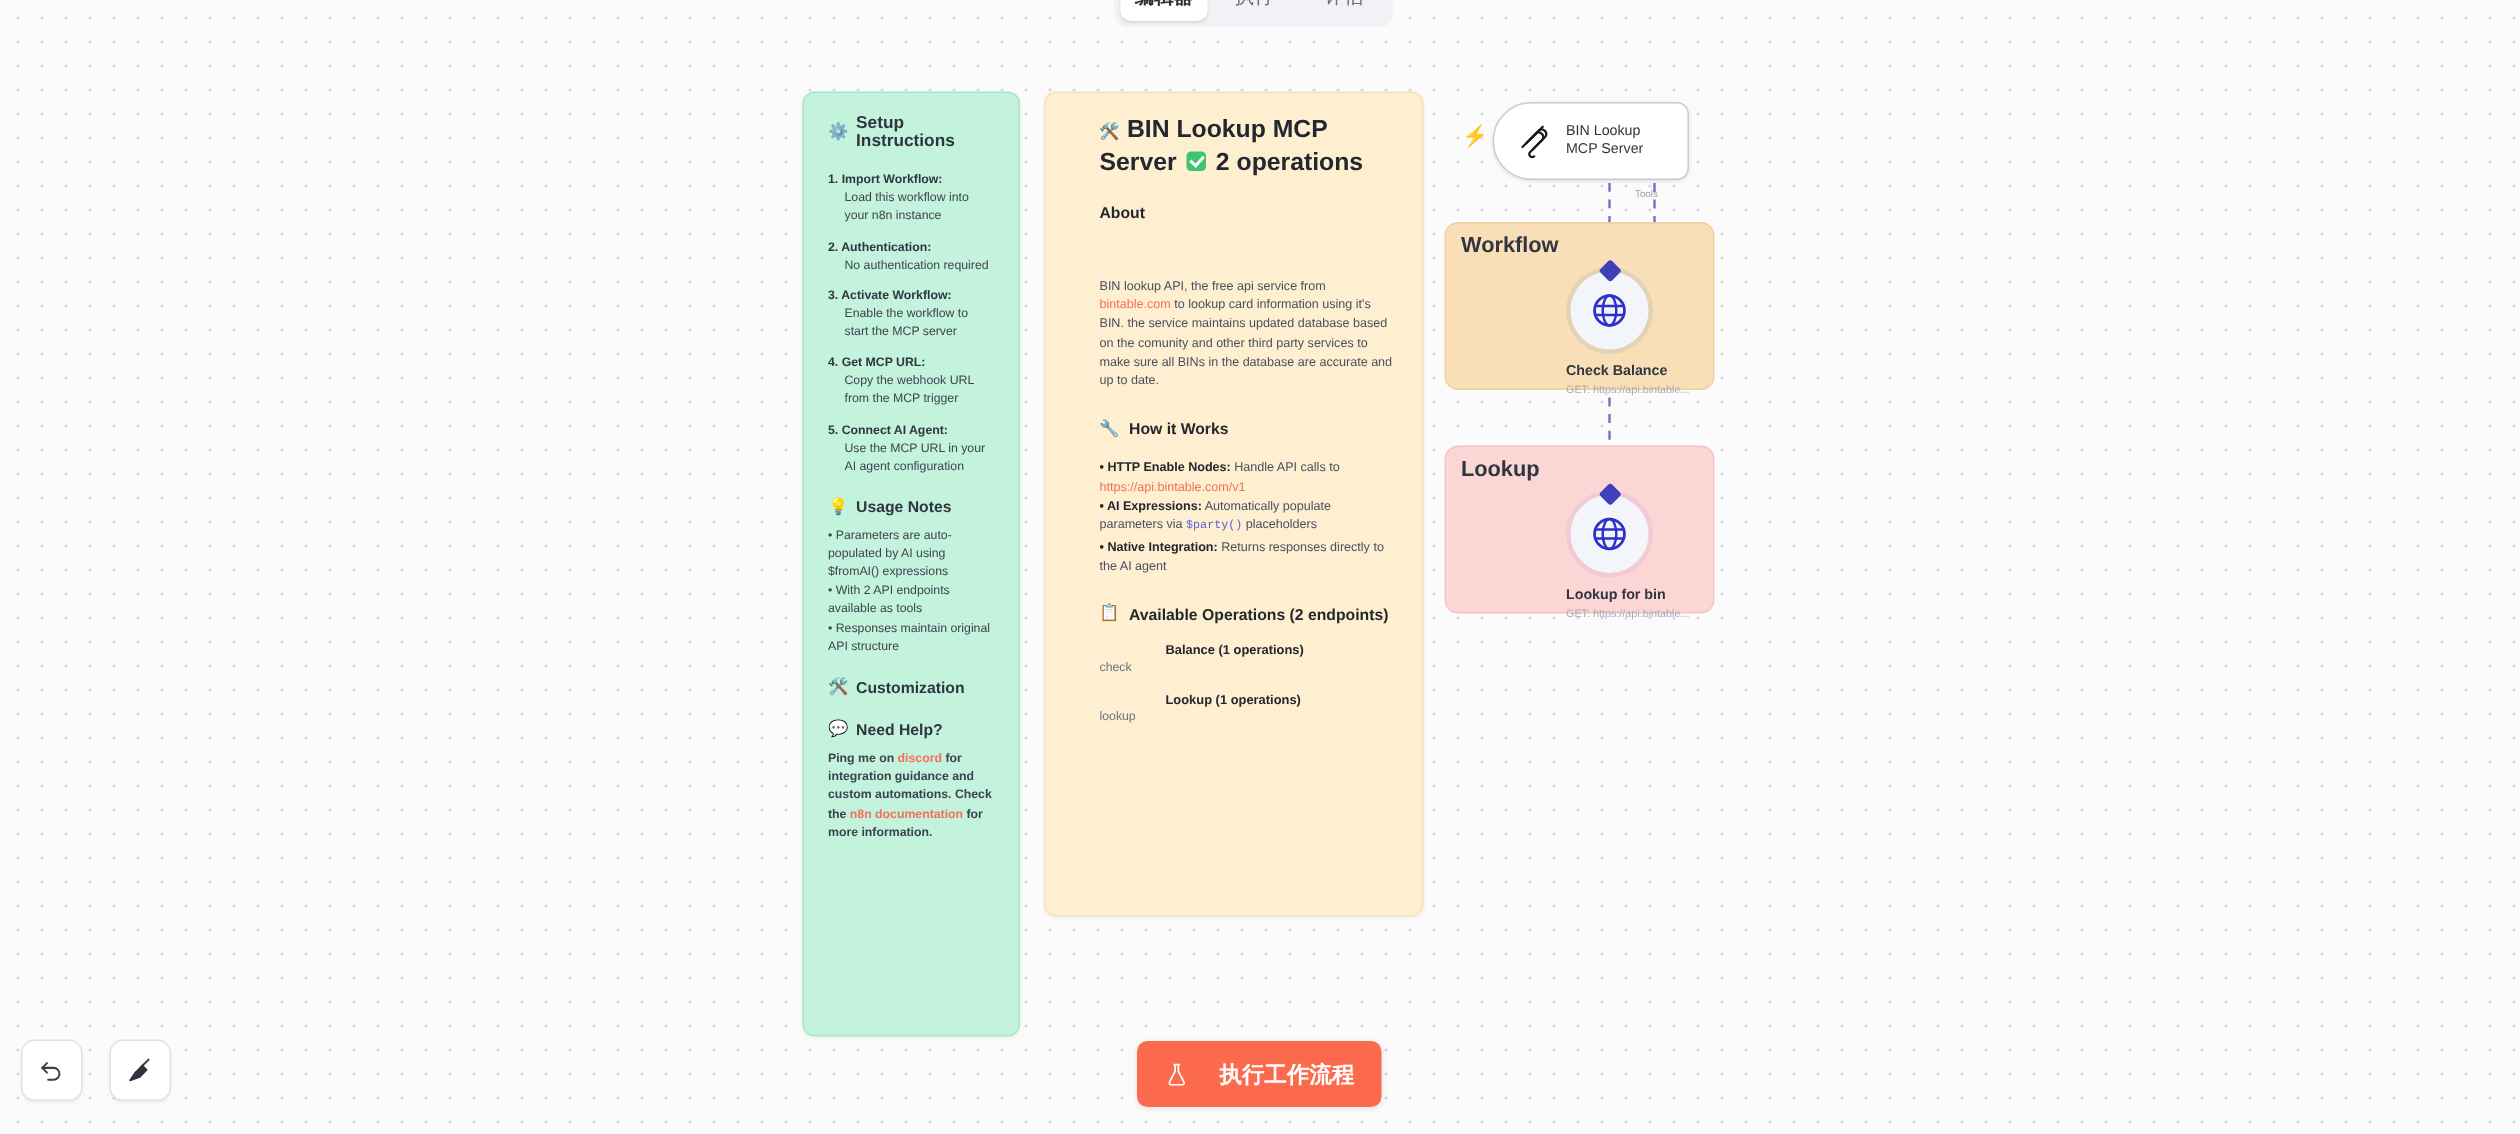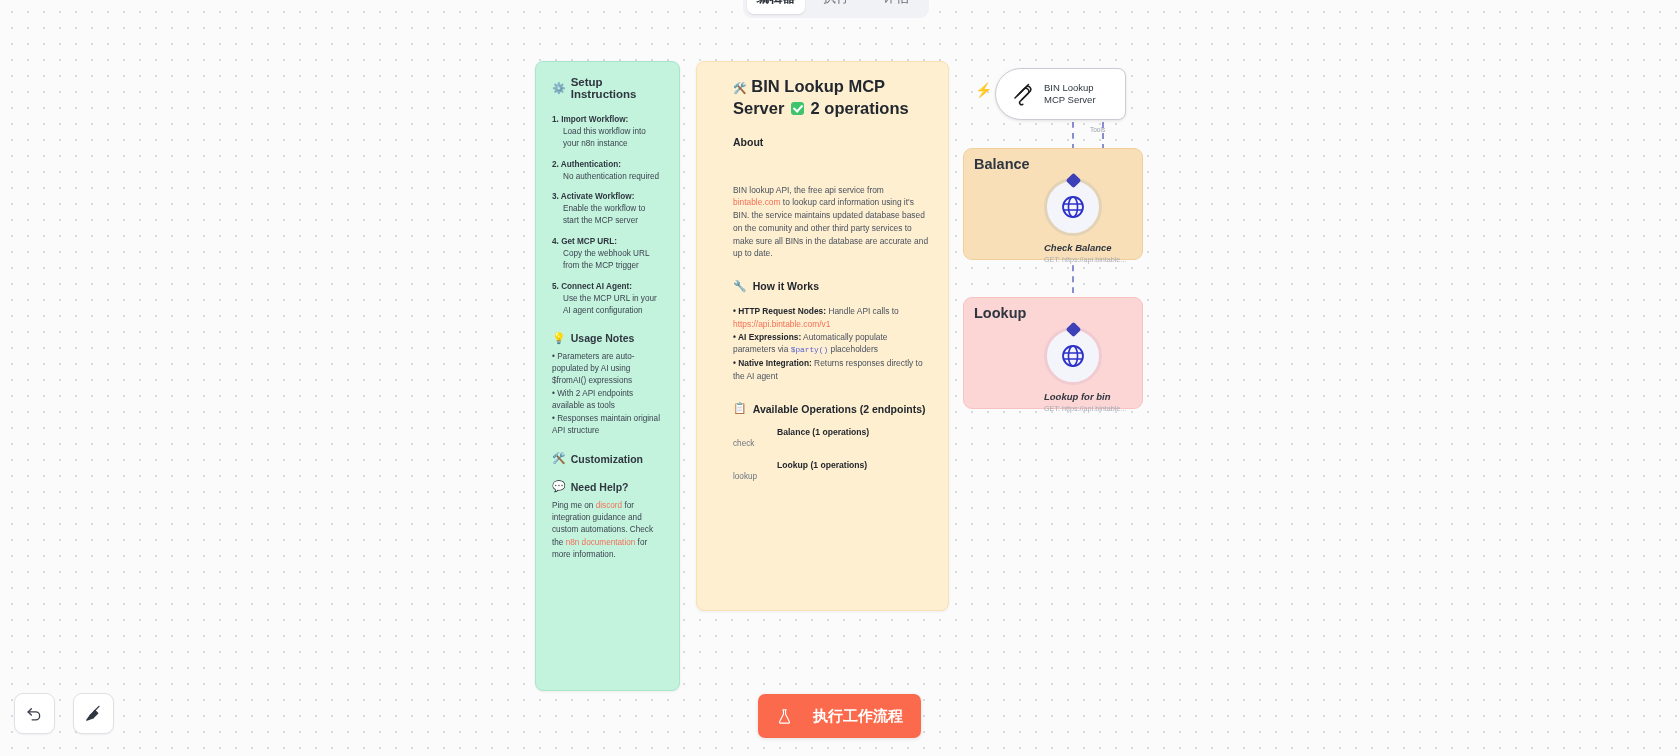--- a/index.html
+++ b/index.html
@@ -102,21 +102,21 @@
   .emoji { font-size: 11px; line-height: 1; }
 
   .step { font-size: 8.2px; line-height: 1.45; color: #3c4450; margin-bottom: 9px; }
   .step b { font-weight: 700; color: #2f3640; }
   .step .sub { display: block; padding-left: 11px; }
 
   .bullets { font-size: 8.2px; line-height: 1.45; color: #3c4450; }
   .bullets div { margin-bottom: 1px; }
   .bullets .gap { height: 9px; }
 
-  .help-text { font-size: 8.2px; line-height: 1.5; color: #3c4450; }
+  .help-text { font-size: 8.2px; line-height: 1.5; color: #3c4450; font-weight: bold; }
   .lnk { color: #f4705a; }
 
   
   .y-title {
     font-size: 16.5px;
     font-weight: 700;
     color: #23272f;
     line-height: 1.32;
     display: block;
     margin-bottom: 16px;
@@ -219,21 +219,20 @@
     transform: rotate(45deg);
     border-radius: 2px;
   }
   .op-caption {
     text-align: left;
     font-size: 9.5px;
     font-weight: 700;
     color: #2f3640;
     margin-top: 6px;
     white-space: nowrap;
-    font-style: italic;
   }
   .op-sub {
     text-align: center;
     font-size: 7.2px;
     color: #a7abb5;
     margin-top: 2px;
     white-space: nowrap;
   }
   .plus-btn {
     position: absolute;
@@ -361,21 +360,21 @@
       <span>BIN lookup API, the free api service from </span><span class="lnk">bintable.com</span><span> to lookup card information using it's BIN. the service maintains updated database based on the comunity and other third party services to make sure all BINs in the database are accurate and up to date.</span>
     </div>
 
     <div class="y-h2">
       <span class="emoji">🔧</span>
       <span>How it Works</span>
     </div>
 
     <div class="y-p" style="margin-top:13px;">
       <div>
-        <b>• HTTP Request Nodes:</b><span> Handle API calls to </span><span class="lnk">https://api.bintable.com/v1</span>
+        <b>• HTTP Enable Nodes:</b><span> Handle API calls to </span><span class="lnk">https://api.bintable.com/v1</span>
       </div>
       <div>
         <b>• AI Expressions:</b><span> Automatically populate parameters via </span><span class="mono">$party()</span><span> placeholders</span>
       </div>
       <div>
         <b>• Native Integration:</b><span> Returns responses directly to the AI agent</span>
       </div>
     </div>
 
     <div class="y-h2">
@@ -407,21 +406,21 @@
         <path d="M9 11 L17.5 2.5"></path>
       </g>
     </svg>
     <div class="trigger-label">BIN Lookup MCP Server</div>
   </div>
 
   <div class="tools-label">Tools</div>
   <div class="plus-btn">+</div>
 
   <div class="group-box group-balance">
-    <div class="group-title">Balance</div>
+    <div class="group-title">Workflow</div>
   </div>
   <div class="op-node op-balance">
     <div class="ring">
       <div class="diamond"></div>
       <svg width="26" height="26" viewBox="0 0 24 24">
         <circle cx="12" cy="12" r="9.2" fill="none" stroke="#2b31c9" stroke-width="1.7"></circle>
         <ellipse cx="12" cy="12" rx="4.2" ry="9.2" fill="none" stroke="#2b31c9" stroke-width="1.5"></ellipse>
         <path d="M3 9.2 H21 M3 14.8 H21" stroke="#2b31c9" stroke-width="1.5" fill="none"></path>
       </svg>
     </div>

